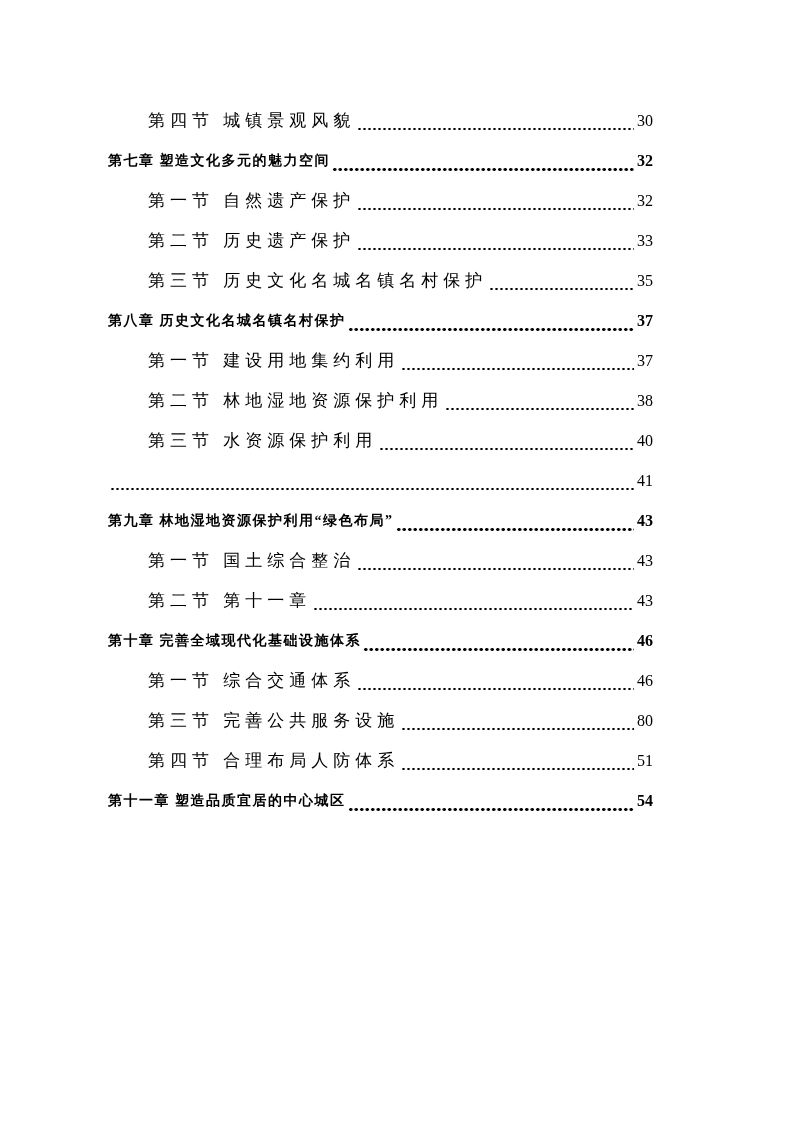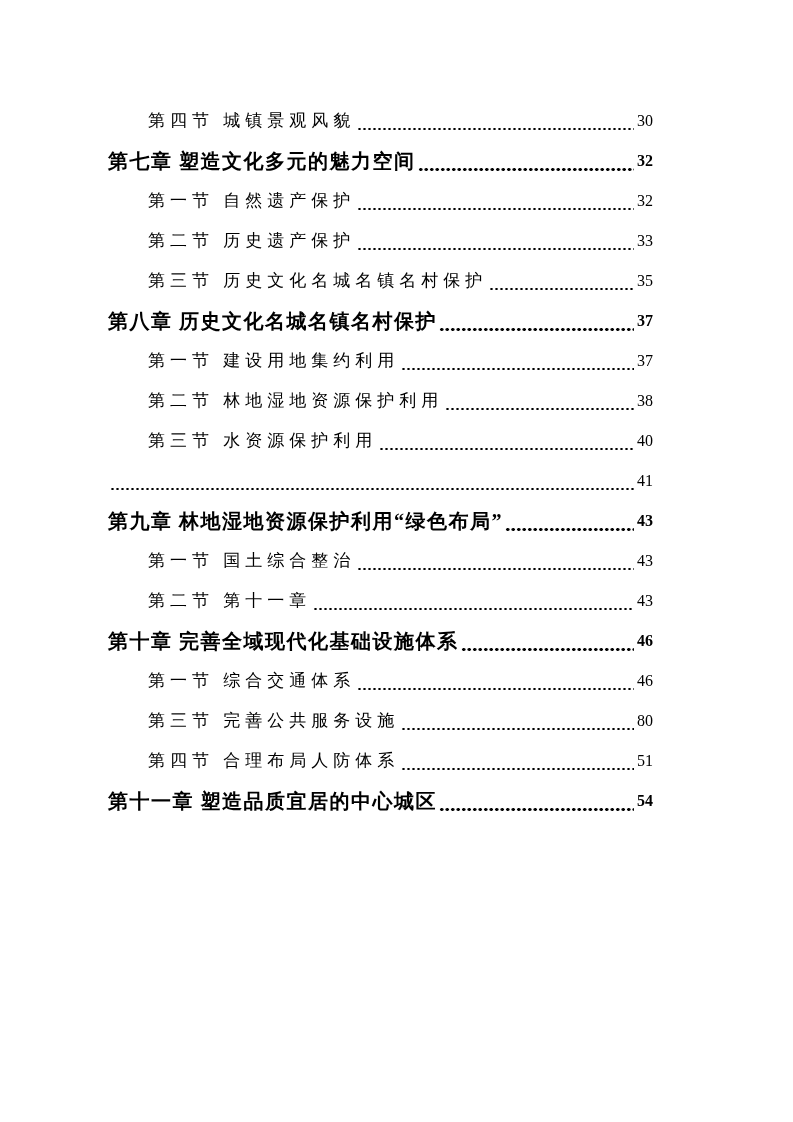--- a/index.html
+++ b/index.html
@@ -37,21 +37,21 @@
     white-space: pre;
     flex: 0 0 auto;
   }
   .row.section .label {
     padding-left: 40px;
     font-size: 17px;
     letter-spacing: 5px;
     font-weight: 400;
   }
   .row.chapter .label {
-    font-size: 20px;
+    font-size: 14px;
     letter-spacing: 1.5px;
     font-weight: 700;
   }
   .leader {
     flex: 1 1 auto;
     margin-left: 2px;
     margin-right: 3px;
     background-repeat: repeat-x;
   }
   .row.section .leader {

